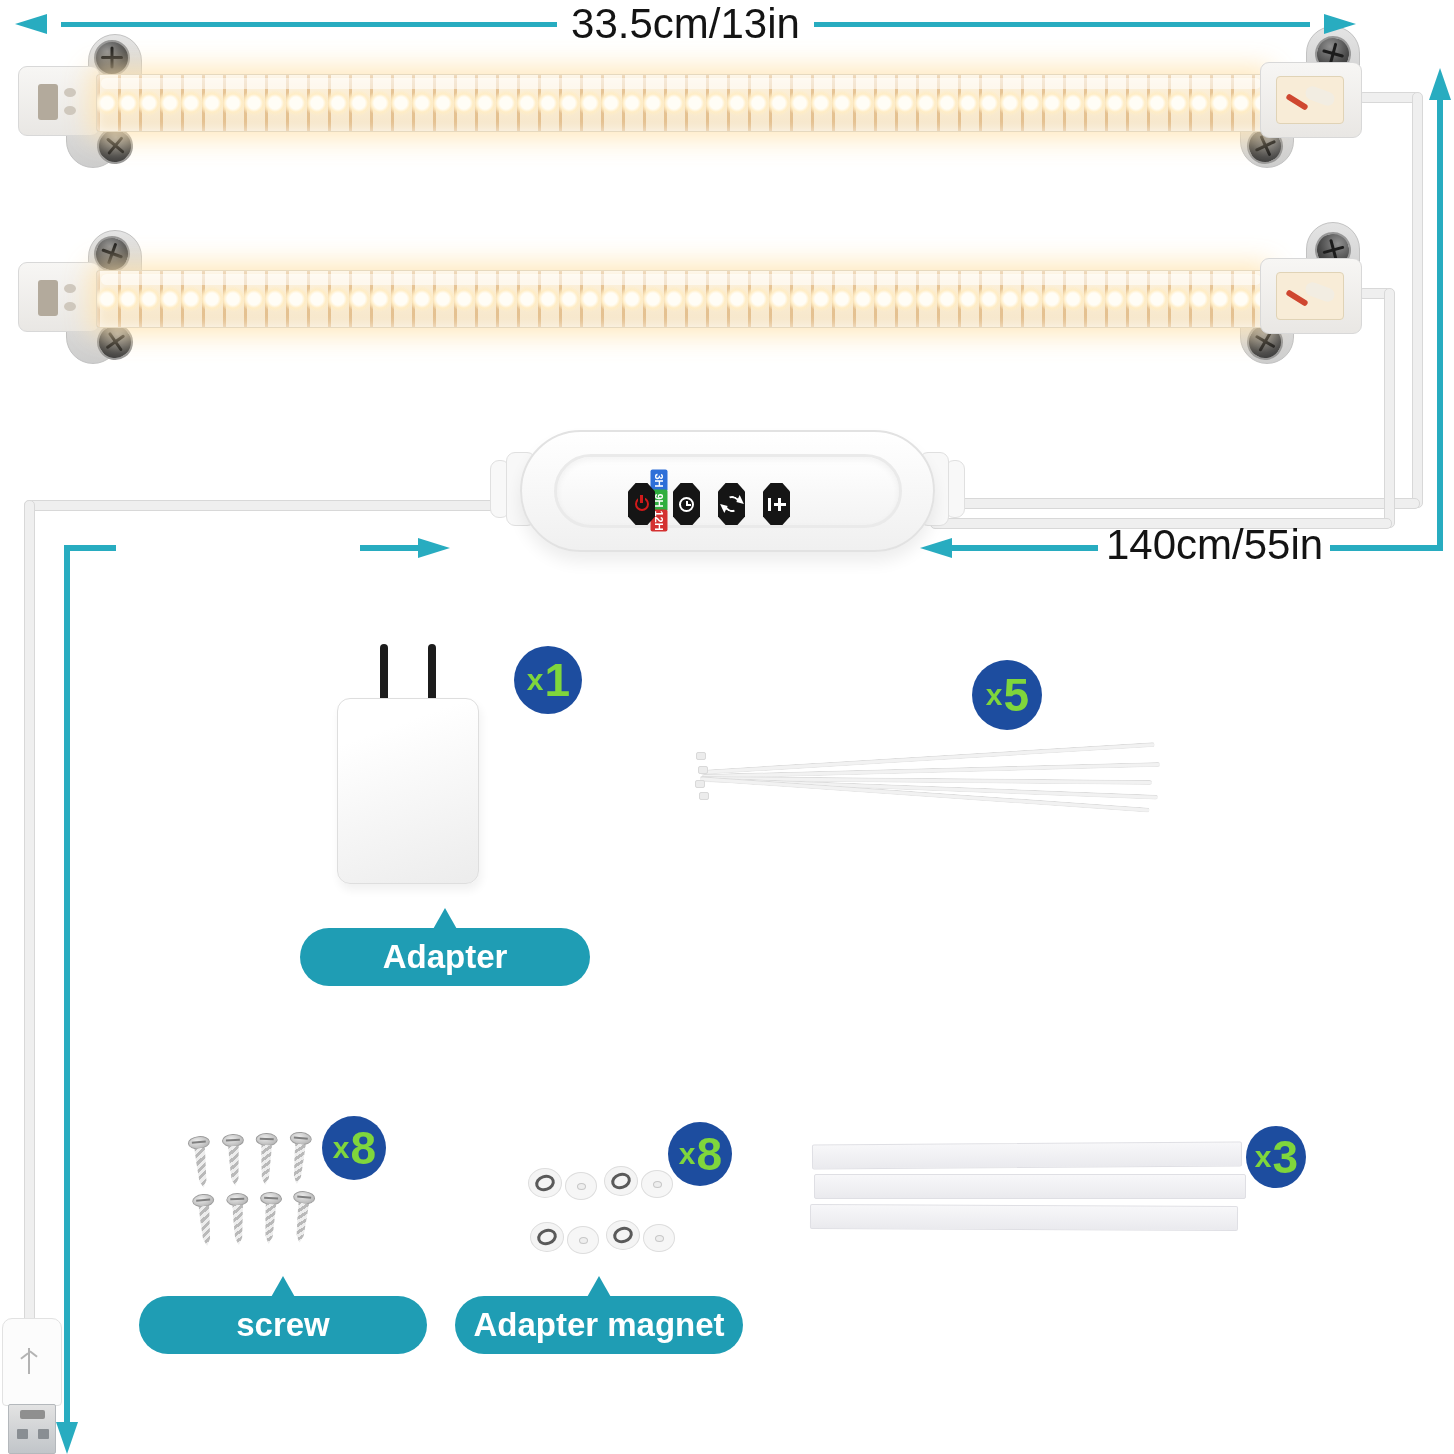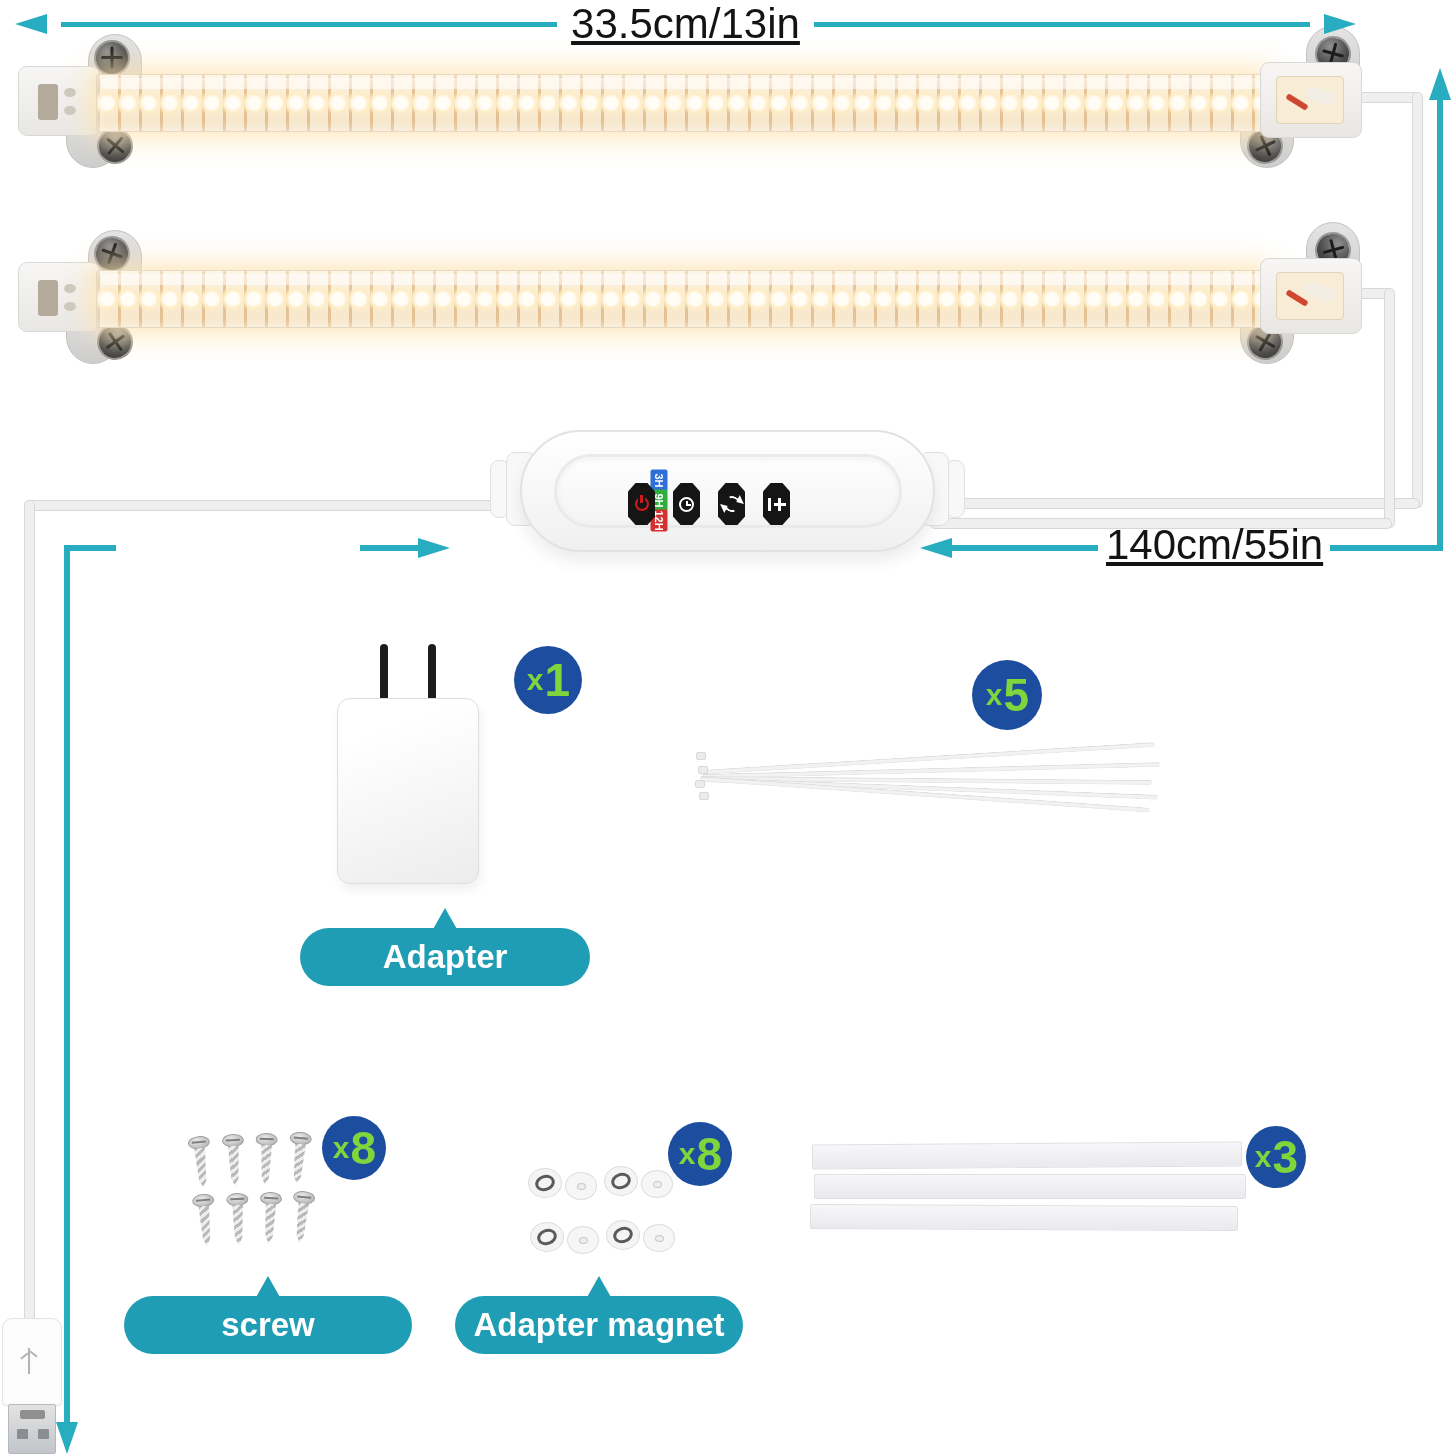--- a/index.html
+++ b/index.html
@@ -13,21 +13,21 @@
     --power-red:#d11a1a;
   }
   *{margin:0;padding:0;box-sizing:border-box;}
   html,body{background:#ffffff;}
   body{font-family:"Liberation Sans", sans-serif;}
   #stage{position:relative;width:1454px;height:1454px;background:#fff;overflow:hidden;}
 
   
   .dim-top{position:absolute;left:15px;top:1px;width:1341px;height:46px;display:flex;align-items:center;gap:14px;z-index:6;}
   .dim-top .seg{flex:1;height:5px;background:var(--arrow-teal);}
-  .dim-label{font-size:42px;color:#141414;white-space:nowrap;z-index:6;text-decoration:underline;}
+  .dim-label{font-size:42px;color:#141414;white-space:nowrap;z-index:6;}
   .tline{position:absolute;background:var(--arrow-teal);z-index:5;}
   .ah{width:0;height:0;position:absolute;z-index:6;}
   .ah-l{border-top:10px solid transparent;border-bottom:10px solid transparent;border-right:32px solid var(--arrow-teal);}
   .ah-r{border-top:10px solid transparent;border-bottom:10px solid transparent;border-left:32px solid var(--arrow-teal);}
   .ah-u{border-left:11px solid transparent;border-right:11px solid transparent;border-bottom:32px solid var(--arrow-teal);}
   .ah-d{border-left:11px solid transparent;border-right:11px solid transparent;border-top:32px solid var(--arrow-teal);}
   .dim-abs{position:absolute;z-index:6;}
 
   
   .bar-group{position:absolute;left:0;top:0;width:1454px;height:200px;}
@@ -292,21 +292,21 @@
       </div>
     <div class="screwv" style="left:291px;top:1191px;transform:rotate(6deg)">
         <div class="hd"></div>
         <div class="sh"></div>
       </div>
   </div>
   <div class="count" style="left:322px;top:1116px;width:64px;height:64px">
     <span class="x">x</span>
     <span class="n">8</span>
   </div>
-  <div class="pill" style="left:124px;top:1296px;width:288px">
+  <div class="pill" style="left:139px;top:1296px;width:288px">
     <span>screw</span>
   </div>
 
   <div>
     <div class="magt" style="left:528px;top:1168px">
         <i></i>
       </div>
     <div class="magf" style="left:565px;top:1172px">
         <i></i>
       </div>

